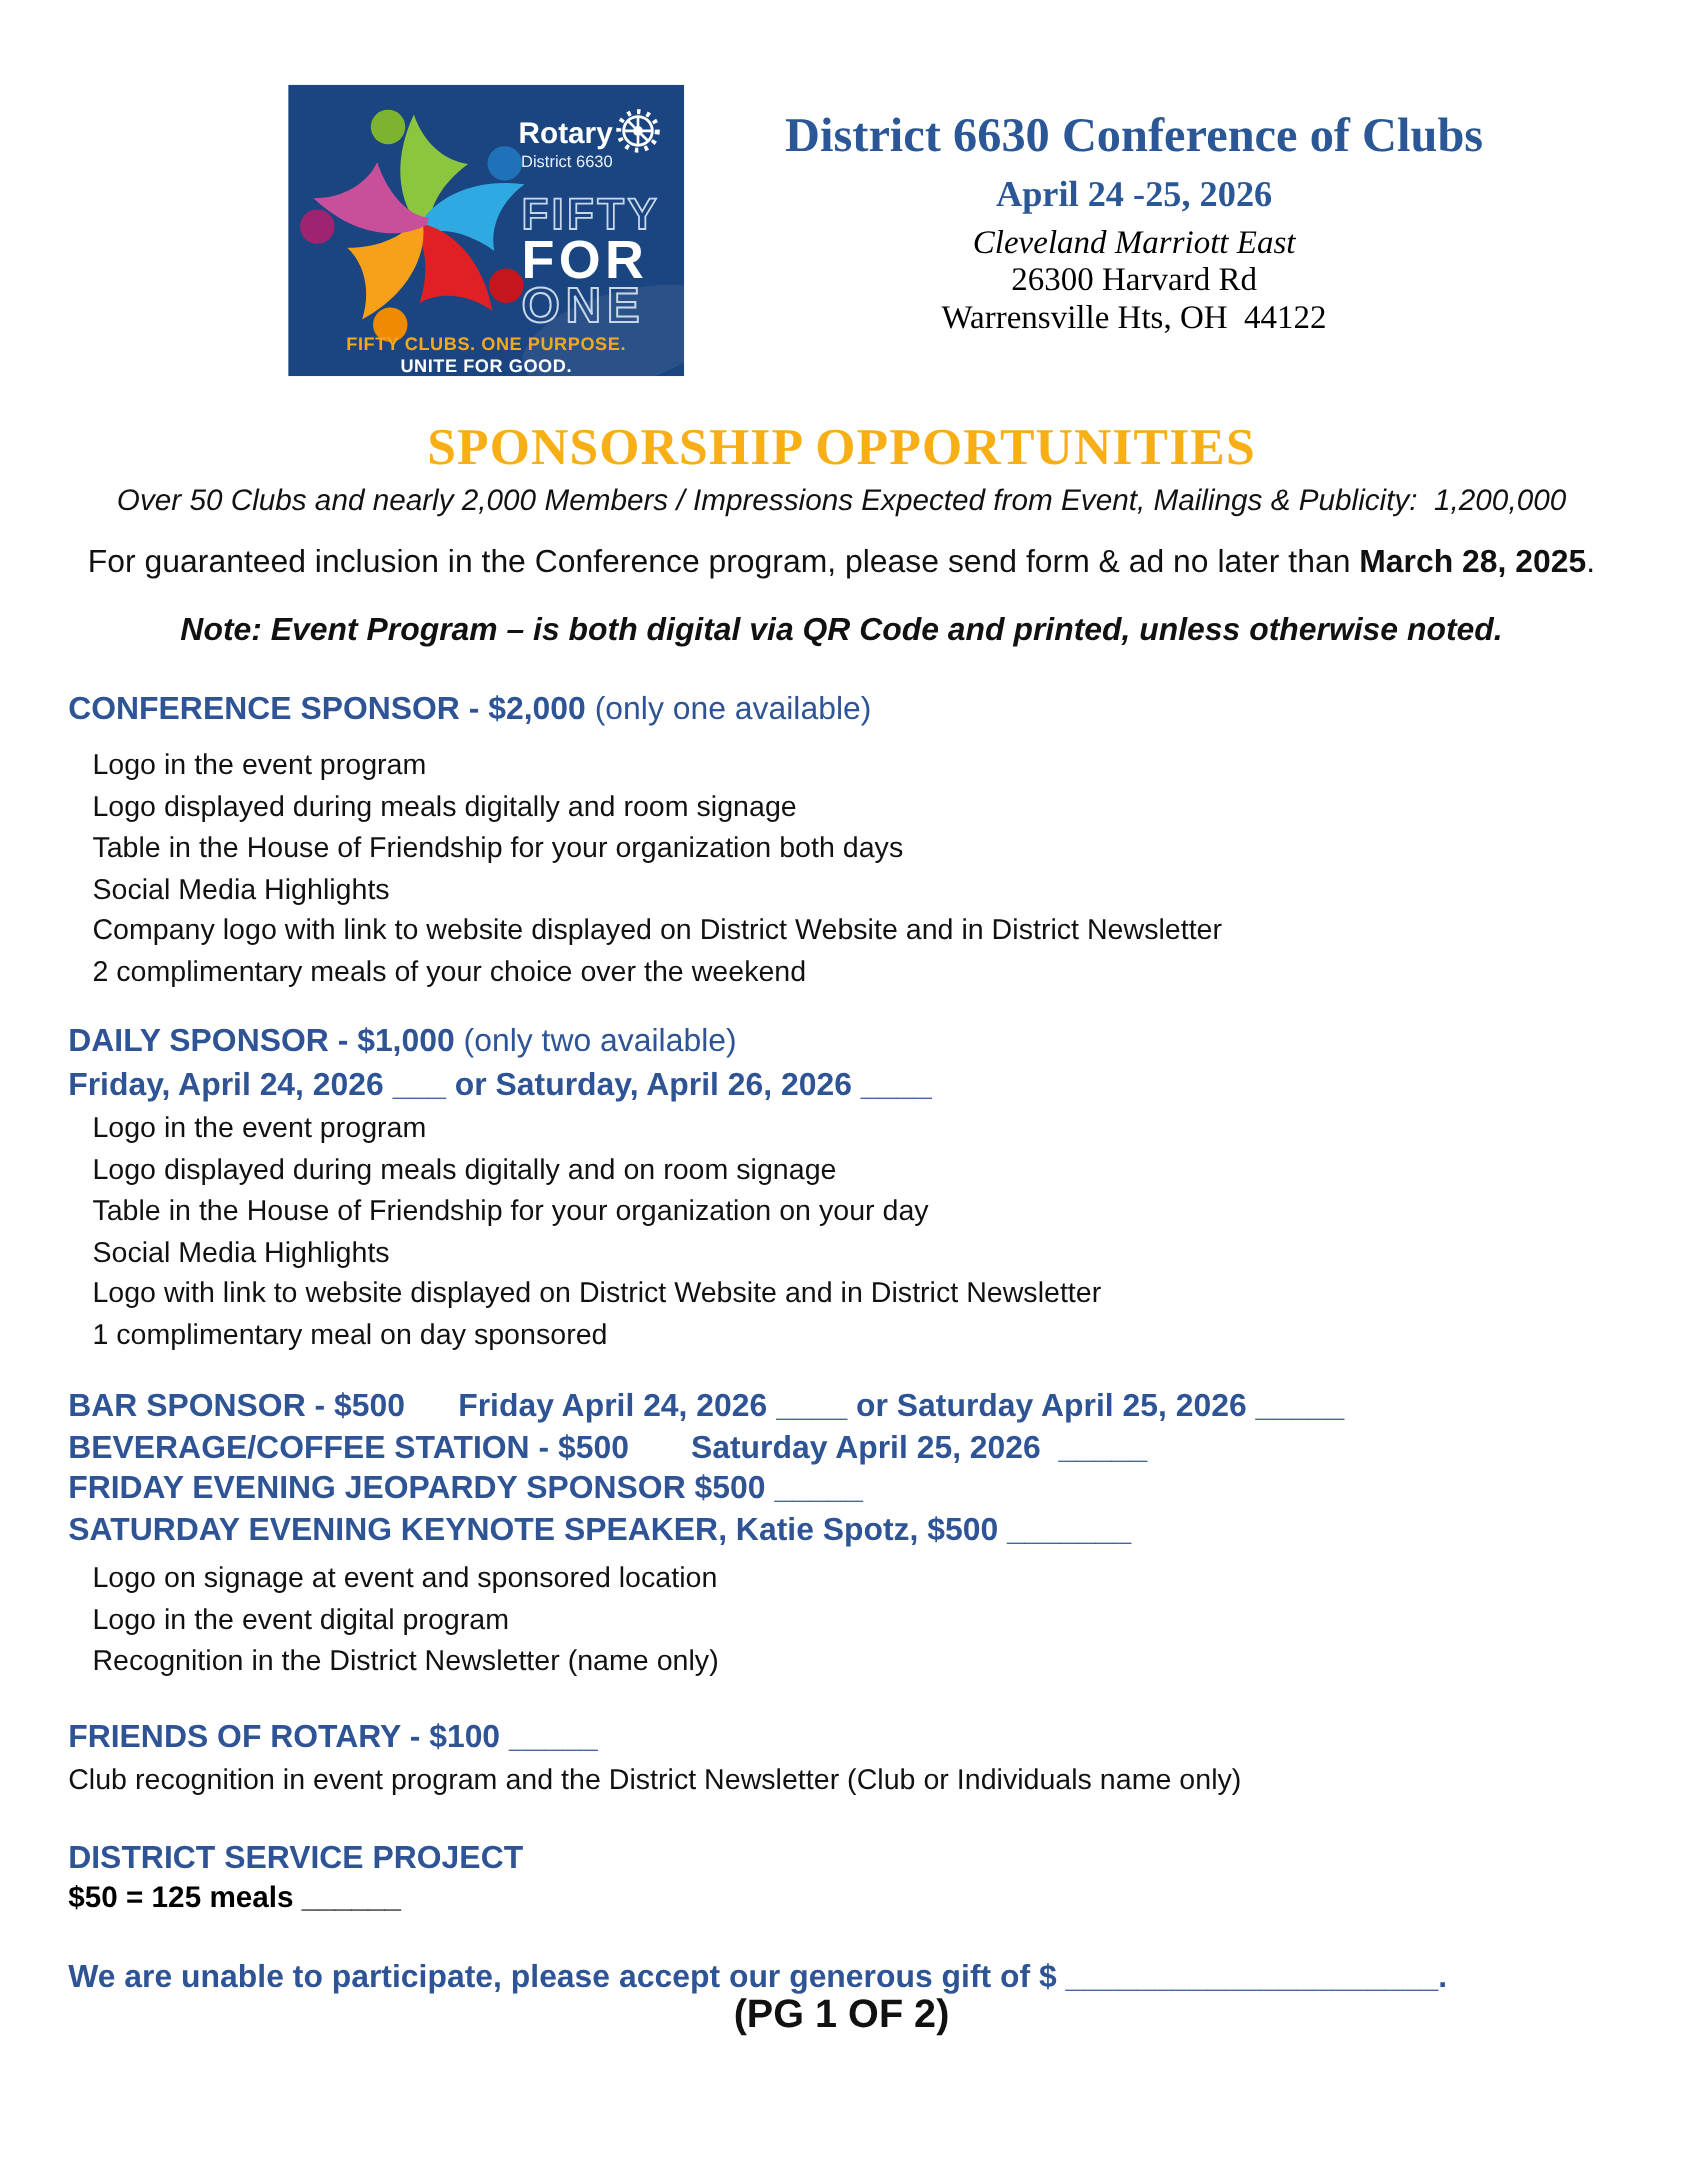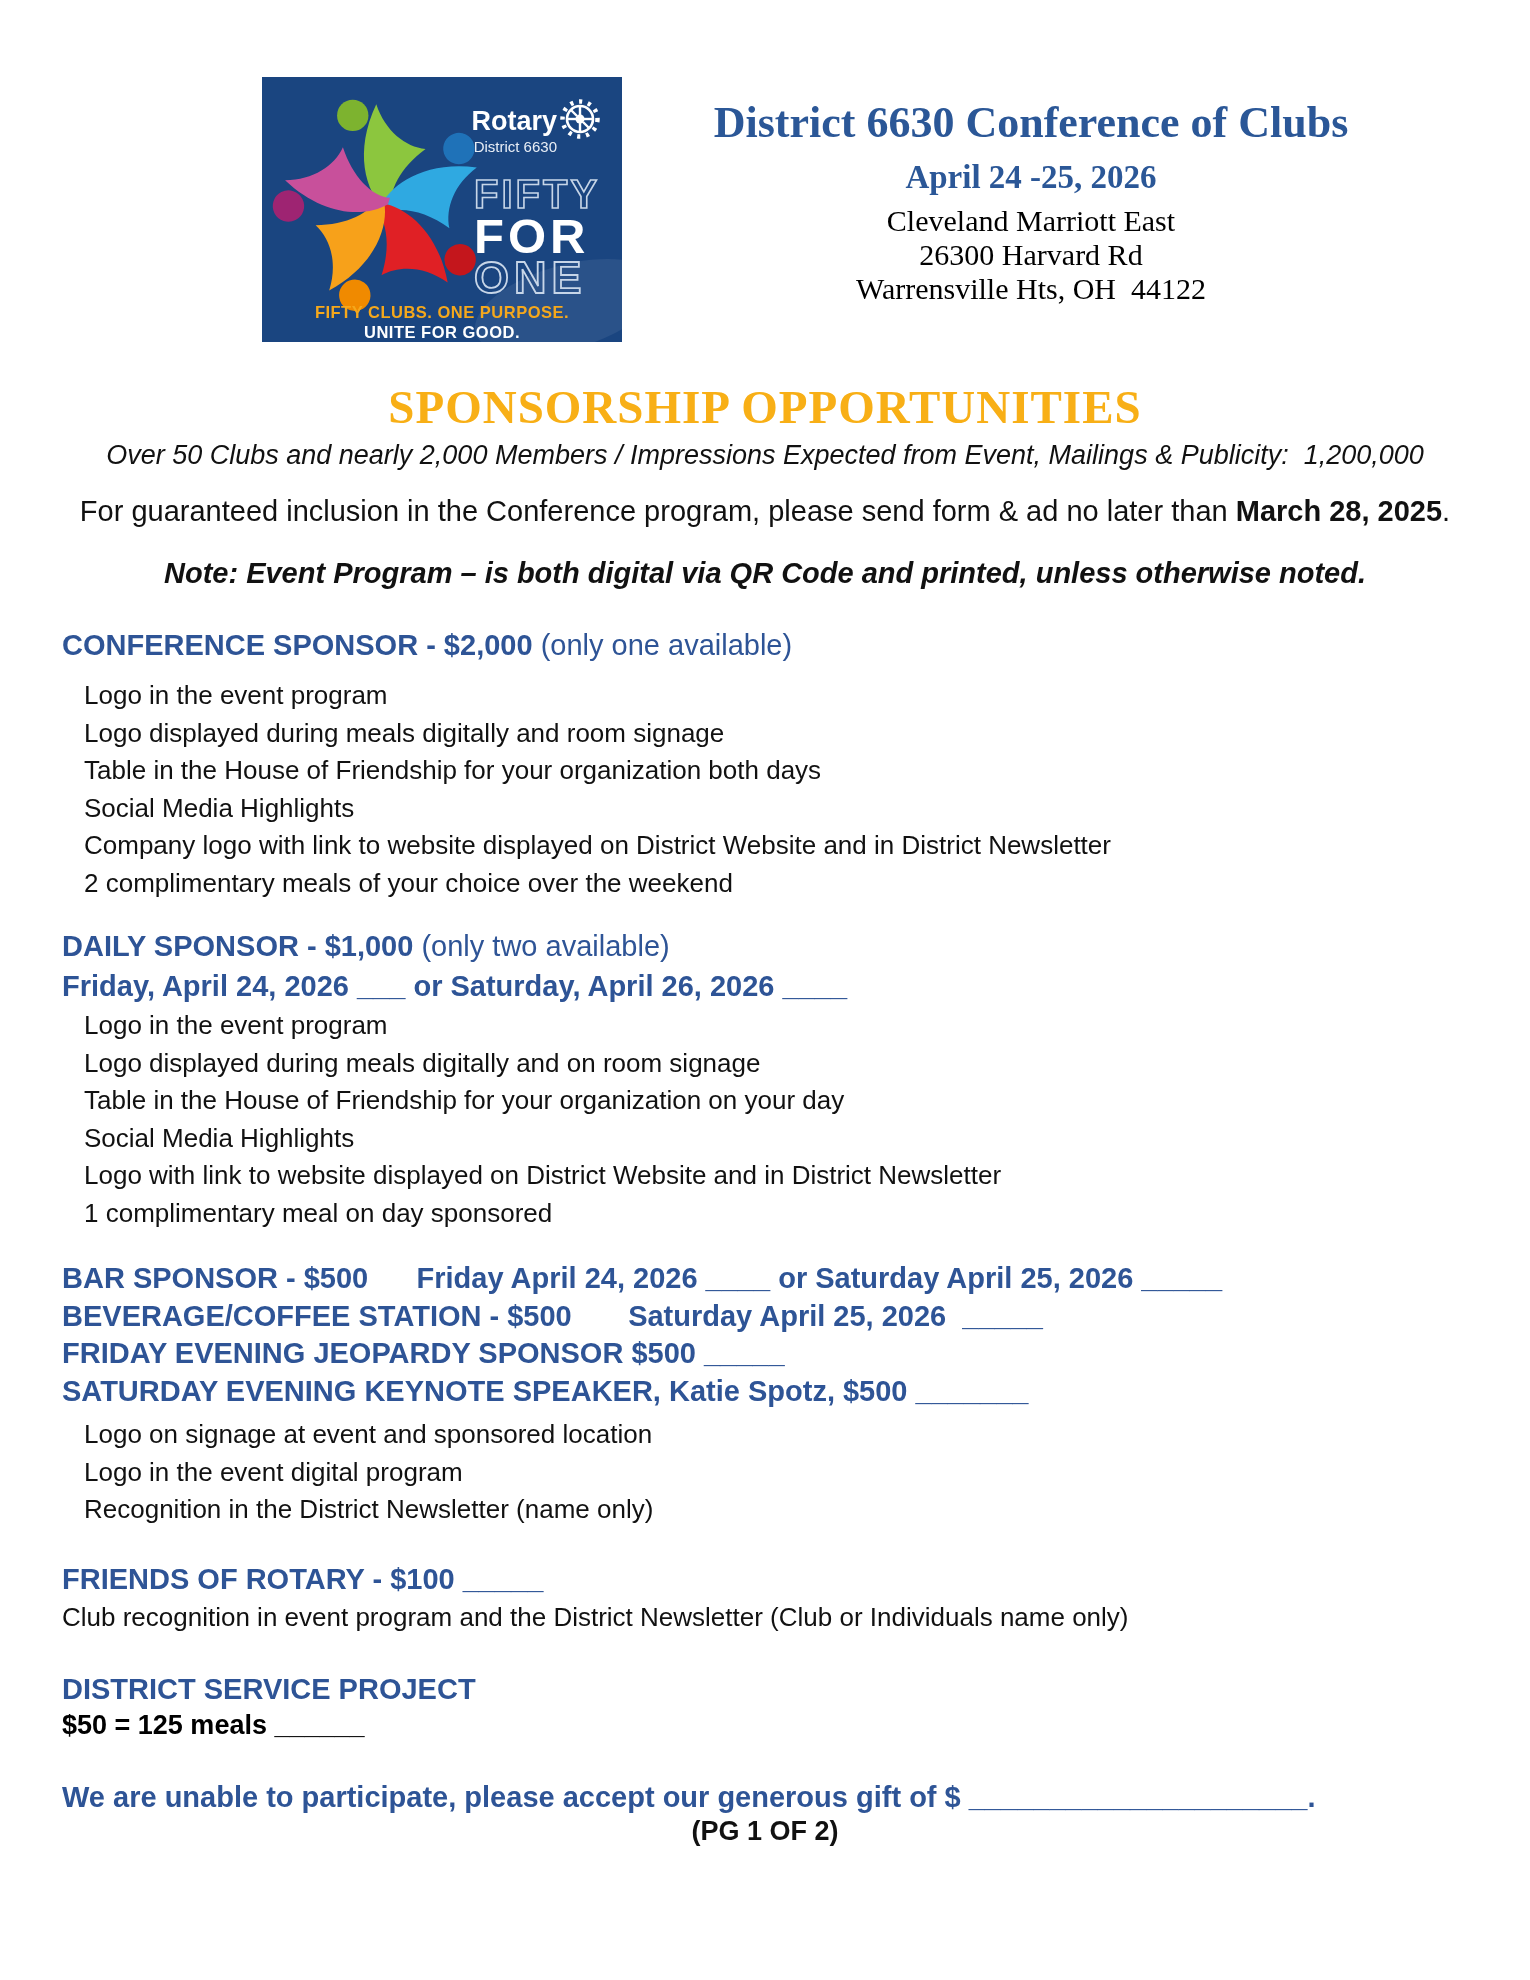--- a/index.html
+++ b/index.html
@@ -22,21 +22,21 @@
   .logo-box svg { display: block; }
   .header-text {
     flex: 1 1 auto;
     text-align: center;
     padding: 22px 60px 0 38px;
     font-family: "Liberation Serif", serif;
   }
   .doc-title   { font-size: 44px; font-weight: bold; color: #2B5797; line-height: 1.1; }
   .doc-dates   { font-size: 33px; font-weight: bold; color: #2B5797; margin-top: 12px; }
   .doc-addr    { font-size: 30px; color: #000; line-height: 34px; }
-  .doc-addr.first { margin-top: 8px; }
+  .doc-addr.first { margin-top: 8px; font-style: italic; }
 
   
   .gold-heading {
     margin-top: 40px;
     text-align: center;
     font-family: "Liberation Serif", serif;
     font-size: 47px;
     font-weight: bold;
     letter-spacing: 1px;
     color: #F8AF16;
@@ -57,21 +57,21 @@
   .benefits.tight { margin-top: 3px; }
   .benefit   { margin-left: 22px; font-size: 26px; line-height: 37.5px; }
   .bar-block { margin-top: 28px; }
   .bar-line  { font-size: 29px; line-height: 37.5px; font-weight: bold; color: #2E5496; }
   .benefits.after-bar { margin-top: 6px; }
   .sec-heading.friends { margin-top: 32px; }
   .club-desc { margin-top: 2px; font-size: 26px; line-height: 36px; }
   .sec-heading.service { margin-top: 36px; }
   .meals-line { font-size: 27px; line-height: 36px; font-weight: bold; color: #000; }
   .gift-line  { margin-top: 36px; font-size: 29px; line-height: 36px; font-weight: bold; color: #2E5496; }
-  .page-footer { margin-top: 0px; text-align: center; font-size: 27px; line-height: 32px; font-weight: bold; }
+  .page-footer { margin-top: 0px; text-align: center; font-size: 36px; line-height: 32px; font-weight: bold; }
 </style>
 </head>
 <body>
 
 <div class="page">
 
   <div class="header-row">
 
     <div class="logo-box">
       <svg width="360" height="265" viewBox="0 0 360 265" xmlns="http://www.w3.org/2000/svg">

